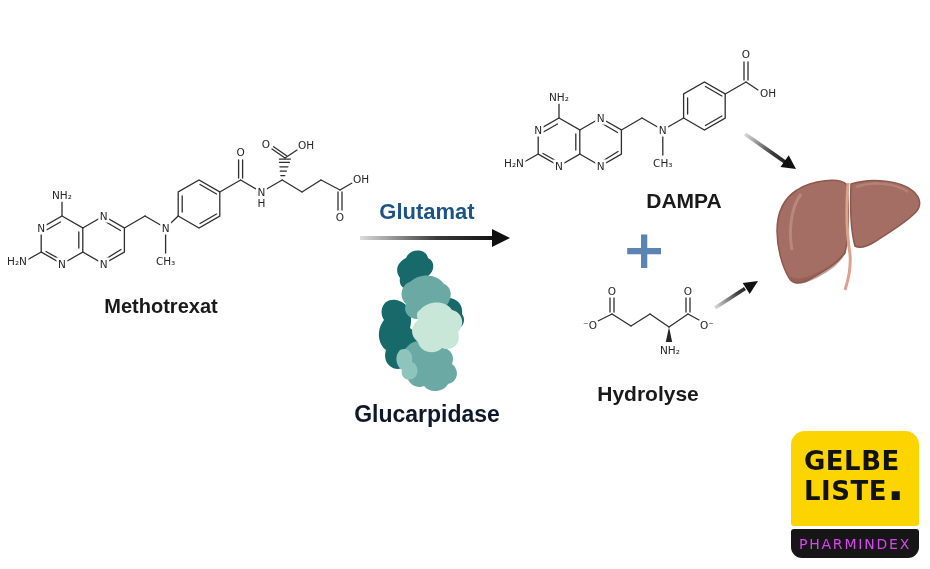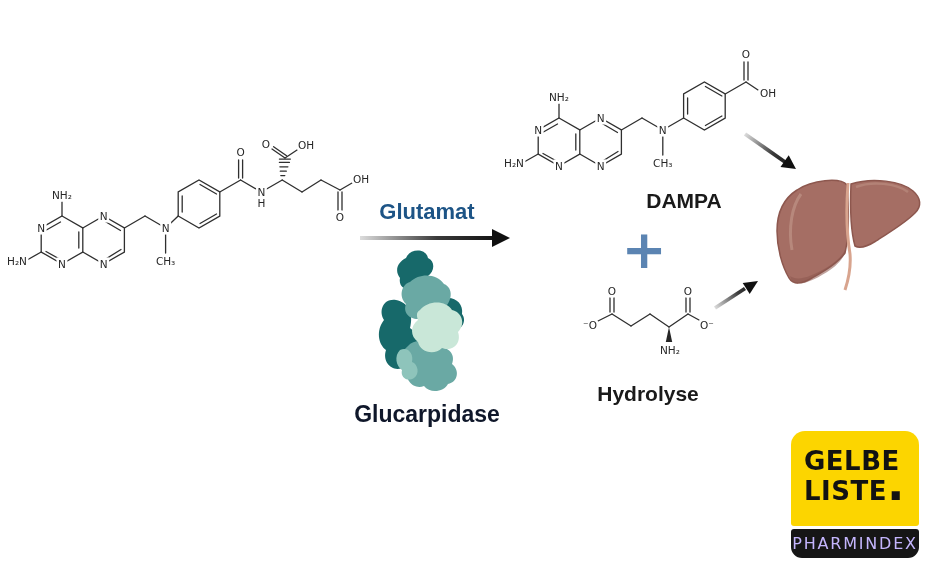--- a/index.html
+++ b/index.html
@@ -21,21 +21,21 @@
   .bond{stroke:#2f2f2f;stroke-width:1.3;fill:none;stroke-linecap:round;}
   
   #logo{position:absolute;left:791px;top:431px;width:128px;height:127px;}
   #logo-yellow{width:128px;height:95px;background:#fcd500;border-radius:14px 14px 3px 3px;
                box-sizing:border-box;padding:15px 0 0 13px;}
   .logo-word{font-family:"DejaVu Sans",sans-serif;font-weight:bold;font-size:26px;line-height:30px;
              color:#121212;letter-spacing:0.5px;}
   .logo-dot{font-size:46px;line-height:0;}
   #logo-black{margin-top:3px;width:128px;height:29px;background:#161616;border-radius:3px 3px 11px 11px;
               display:flex;align-items:center;justify-content:center;}
-  #logo-black span{color:#c4b5fd;font-family:"DejaVu Sans",sans-serif;font-size:16px;letter-spacing:1.8px;}
+  #logo-black span{color:#d946ef;font-family:"DejaVu Sans",sans-serif;font-size:14px;letter-spacing:1.8px;}
 </style>
 </head>
 <body>
 
 <div id="canvas">
 
 <svg width="930" height="569" viewBox="0 0 930 569">
   <defs>
     <linearGradient id="gA0" gradientUnits="userSpaceOnUse" x1="360" y1="238" x2="500" y2="238">
       <stop offset="0" stop-color="#dcdcdc"></stop>
@@ -198,20 +198,21 @@
   <g>
     <path d="M797,190 C812,180 840,177 847,185 C849,210 849,236 845,253 C838,263 824,271 812,278 C802,284 793,285 789,278 C782,266 777,248 777,231 C777,214 783,199 797,190 Z" fill="#a56e64" stroke="#8d574e" stroke-width="1.5"></path>
     <path d="M851,184 C872,177 902,181 913,191 C921,198 922,206 915,213 C904,224 888,233 876,241 C868,246 860,249 855,246 C851,232 850,208 851,184 Z" fill="#a56e64" stroke="#8d574e" stroke-width="1.5"></path>
     <path d="M790,276 C798,282 812,276 826,268 C836,262 842,256 845,250 C845,256 840,263 830,270 C818,278 800,288 792,282 Z" fill="#8d574e" opacity="0.55"></path>
     <path d="M801,194 C792,206 788,228 792,250" fill="none" stroke="#bc8e82" stroke-width="3" opacity="0.8"></path>
     <path d="M856,187 C872,181 896,183 908,192" fill="none" stroke="#b98a7e" stroke-width="2.5" opacity="0.7"></path>
     <path d="M848,183 C846,210 847,236 850,254 C851,266 849,278 845,290" fill="none" stroke="#d8a48e" stroke-width="3"></path>
   </g>
 </svg>
 
+<div class="lbl" id="lbl-mtx">Methotrexat</div>
 <div class="lbl" id="lbl-hyd">Glutamat</div>
 <div class="lbl" id="lbl-gluc">Glucarpidase</div>
 <div class="lbl" id="lbl-dampa">DAMPA</div>
 <div class="lbl" id="lbl-plus">+</div>
 <div class="lbl" id="lbl-glut">Hydrolyse</div>
 
 <div id="logo">
   <div id="logo-yellow">
     <div class="logo-word">GELBE</div>
     <div class="logo-word"><span>LISTE</span><span class="logo-dot">.</span></div>

